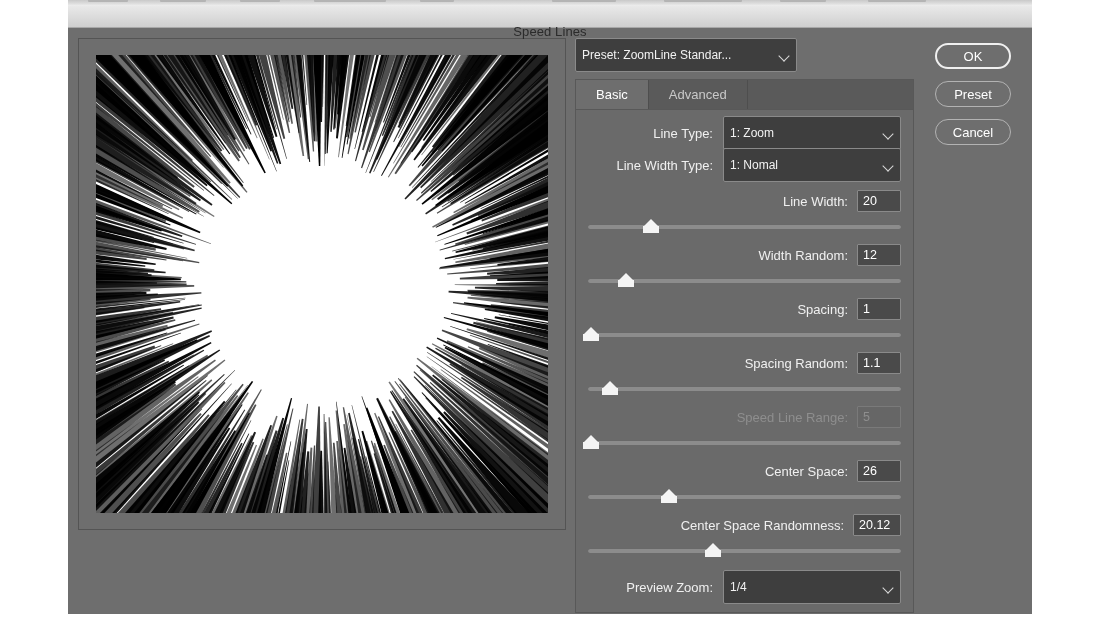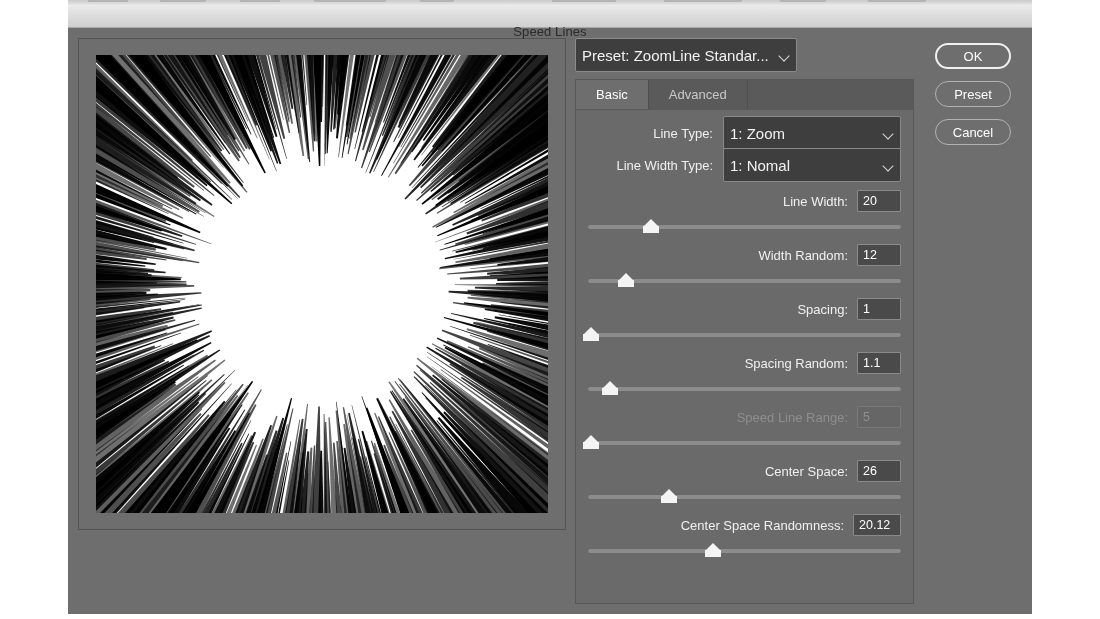--- a/index.html
+++ b/index.html
@@ -93,21 +93,21 @@
 
   
   #preset-row { margin-bottom: 7px; }
 
   .select {
     background: #3e3e3e;
     border: 1px solid #8a8a8a;
     border-radius: 2px;
     height: 23px;
     color: #f2f2f2;
-    font-size: 15px;
+    font-size: 12px;
     display: flex;
     align-items: center;
     padding: 16px 6px;
     position: relative;
     user-select: none;
   }
   .select .sel-val { flex: 1; white-space: nowrap; overflow: hidden; }
   .select .chev {
     width: 11px; height: 11px; flex: 0 0 11px; position: relative;
   }
@@ -876,20 +876,27 @@
                       <span>20.12</span>
                     </div>
                   </div>
                   <div class="track-wrap">
                     <div class="track"></div>
                     <div class="thumb" style="left: 40%;"></div>
                   </div>
                 </div>
               </div>
 
+            <div id="preview-zoom-row">
+              <span class="lbl">Preview Zoom:</span>
+              <div class="select">
+                <span class="sel-val">1/4</span>
+                <span class="chev"></span>
+              </div>
+            </div>
 
           </div>
         </div>
       </div>
 
       <div id="buttons-col">
         <div class="btn default">
           <span>OK</span>
         </div>
         <div class="btn">

